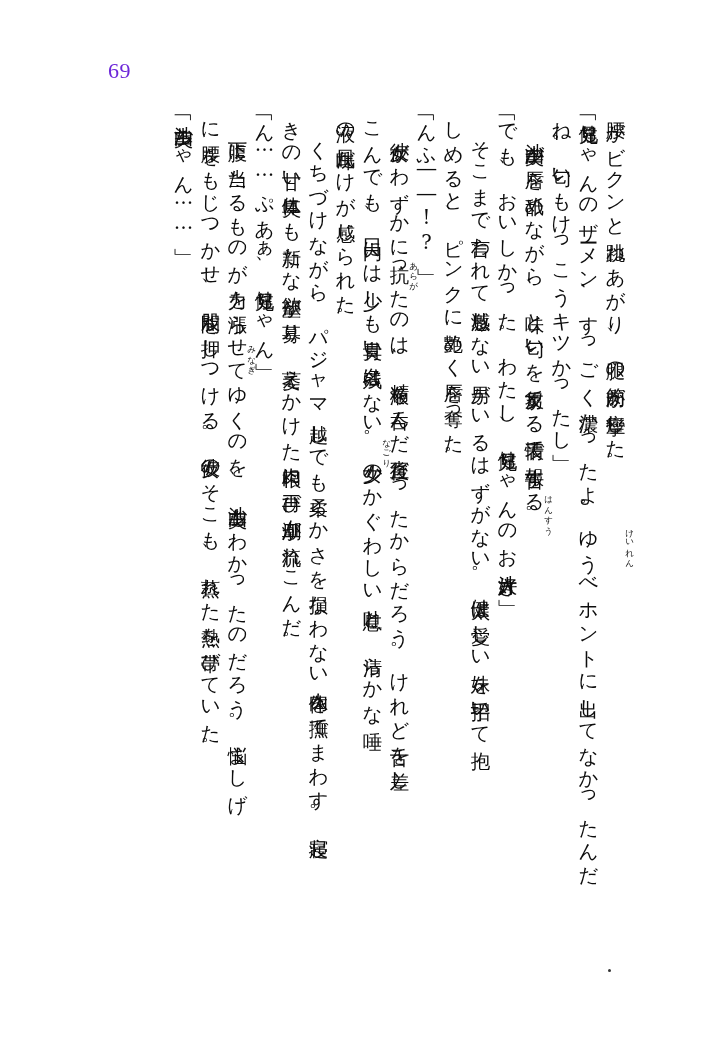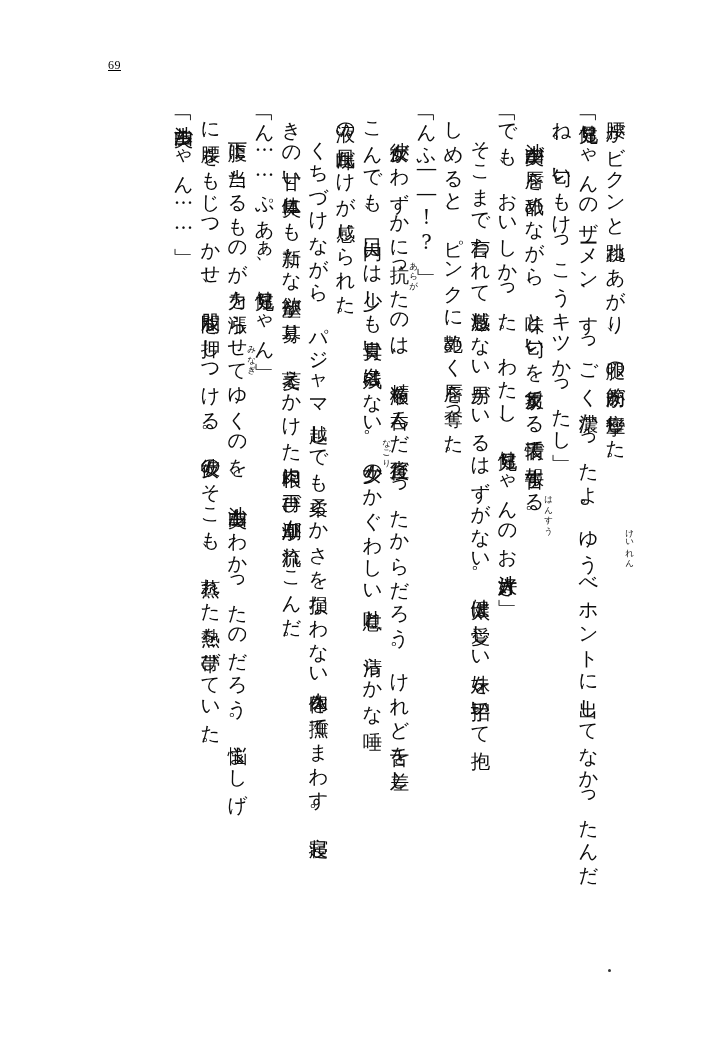--- a/index.html
+++ b/index.html
@@ -20,25 +20,24 @@
     left: 0;
     top: 0;
     width: 703px;
     height: 1050px;
     background: #ffffff;
   }
   .page-number {
     position: absolute;
     left: 108px;
     top: 58px;
-    font-size: 12px;
+    font-size: 22px;
     letter-spacing: 0.5px;
-    color: #000000;
+    color: #6d28d9;
     font-family: "Liberation Serif", "DejaVu Serif", serif;
-    text-decoration: underline;
   }
   .text-block {
     position: absolute;
     right: 78px;
     top: 108px;
     height: 880px;
     width: 545px;
     display: flex;
     flex-direction: row-reverse;
     align-items: flex-start;

